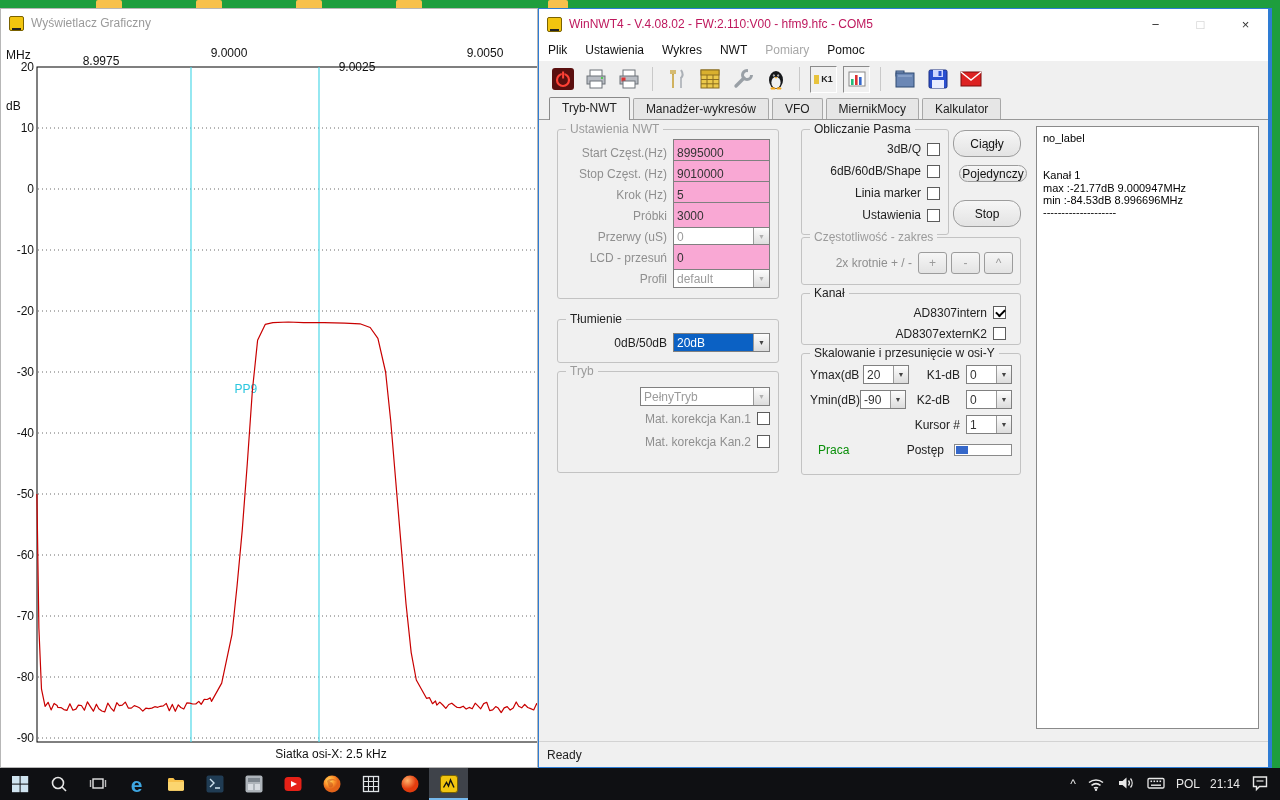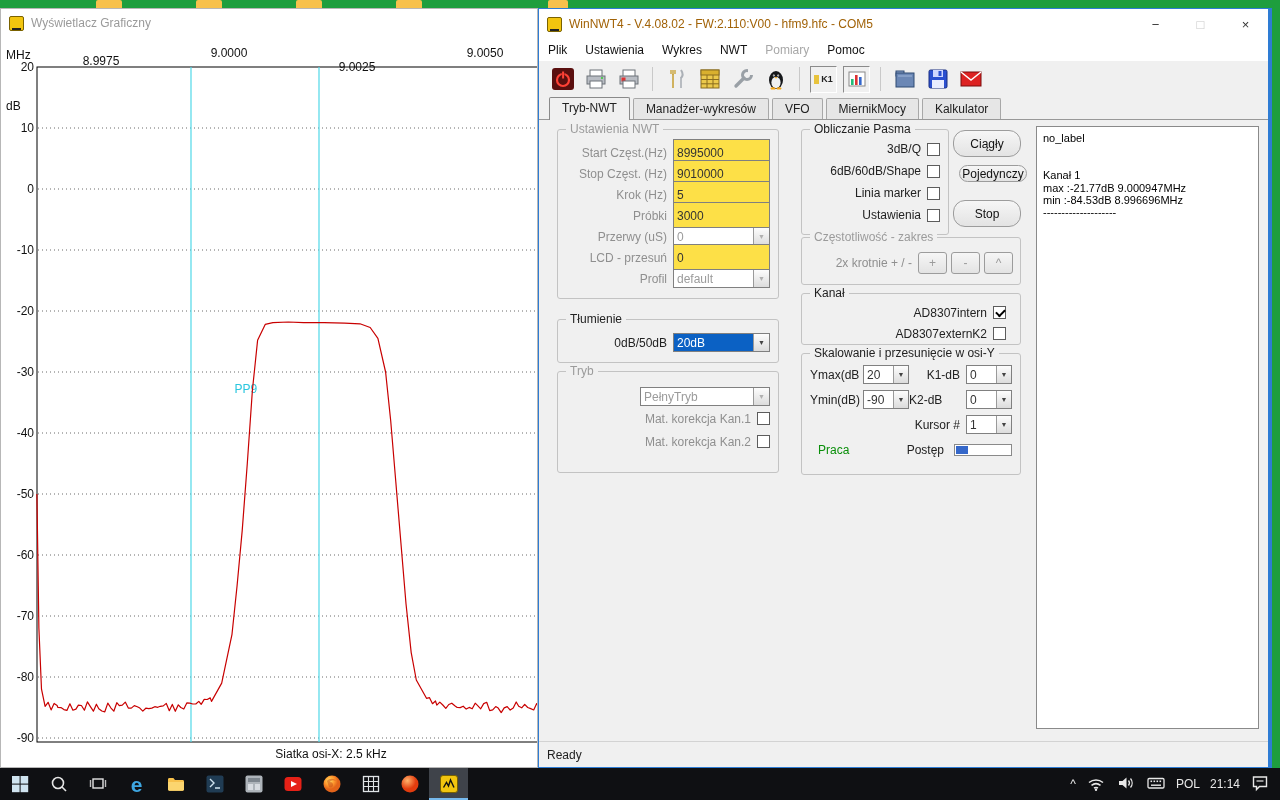--- a/index.html
+++ b/index.html
@@ -13,21 +13,21 @@
   .appicon{width:15px;height:15px;background:#F2C50F;border:1px solid #7A6200;border-radius:2px;position:relative}
   .appicon::after{content:"";position:absolute;left:2px;top:7px;width:9px;height:4px;border-bottom:2px solid #222}
   #lw .ttext{font-size:12px;color:#9A9A9A}
   #plot-svg{position:absolute;left:0;top:0}
   .axis-lab{font-size:12px;fill:#111;font-family:"Liberation Sans",sans-serif}
   .marker-lab{font-size:12px;fill:#2AC6DE;font-family:"Liberation Sans",sans-serif}
 
   
   #rw{position:absolute;left:538px;top:8px;width:734px;height:760px;background:#F0F0F0;border:1px solid #2E7CD4;border-right:4px solid #2E7CD4;overflow:hidden}
   .rw-titlebar{position:absolute;left:0;top:0;right:0;height:30px;background:#fff;display:flex;align-items:center;padding-left:8px}
-  .rw-title{font-size:12px;color:#a16207;margin-left:7px}
+  .rw-title{font-size:12px;color:#be185d;margin-left:7px}
   .wbtns{margin-left:auto;display:flex;height:100%}
   .wbtn{width:45px;height:100%;display:flex;align-items:center;justify-content:center;font-size:13px;color:#333}
   .wbtn.dis{color:#C9C9C9}
   .menubar{position:absolute;left:0;top:30px;right:0;height:22px;background:#fff;display:flex;align-items:center}
   .mitem{padding:3px 9px;color:#111}
   .mitem.dis{color:#A8A8A8}
   .toolbar{position:absolute;left:0;top:52px;right:0;height:36px;display:flex;align-items:center;gap:6px;padding-left:10px;background:#F0F0F0}
   .tbtn{width:27px;height:27px;display:flex;align-items:center;justify-content:center}
   .tsep{width:1px;height:24px;background:#C9C9C9;margin:0 4px}
   .sunken{border:1px solid;border-color:#8B8B8B #FFF #FFF #8B8B8B;background:#F0F0F0}
@@ -35,21 +35,21 @@
   .ydot{display:inline-block;width:5px;height:9px;background:#E8C33C;margin-right:2px}
   .tabbar{position:absolute;left:0;top:88px;right:0;height:23px;display:flex;align-items:flex-end;padding-left:10px;border-bottom:1px solid #989898}
   .tab{font-size:12px;padding:3px 12px 3px 12px;background:#E6E6E6;border:1px solid #A8A8A8;border-bottom:none;margin-right:3px;border-radius:2px 2px 0 0;color:#222;white-space:nowrap}
   .tab.active{background:#F0F0F0;margin-bottom:-1px;padding-bottom:5px;border-color:#8A8A8A}
   .group{position:absolute;border:1px solid #C3C3C3;border-radius:3px;font-size:12px}
   .gtitle{position:absolute;top:-8px;left:8px;background:#F0F0F0;padding:0 4px;color:#222;white-space:nowrap}
   .gdis .gtitle{color:#9B9B9B}
   .row{display:flex;align-items:center;height:21px;margin:0 8px}
   .lab{flex:1;text-align:right;margin-right:6px;color:#222;white-space:nowrap}
   .lab.gray,.gdis .lab{color:#8F8F8F}
-  .ival{width:97px;height:28px;background:#fde047;border:1px solid #808080;padding:0 3px;color:#333;display:flex;align-items:center;flex:none}
+  .ival{width:97px;height:28px;background:#f9a8d4;border:1px solid #808080;padding:0 3px;color:#333;display:flex;align-items:center;flex:none}
   .combo{width:97px;height:19px;background:#fff;border:1px solid #808080;display:flex;flex:none}
   .combo.wide{width:130px}
   .combo.small{width:46px}
   .cval{flex:1;padding:0 3px;display:flex;align-items:center;color:#333;overflow:hidden;white-space:nowrap}
   .cval.sel{background:#0B61C4;color:#fff}
   .gdis .cval{color:#9B9B9B}
   .carr{width:16px;background:linear-gradient(#FDFDFD,#DCDCDC);border-left:1px solid #9A9A9A;display:flex;align-items:center;justify-content:center;color:#444;font-size:7px;flex:none}
   .combo.small .carr{width:15px}
   .carr.dis{color:#B0B0B0}
   .carr::after{content:"▼"}
@@ -379,21 +379,21 @@
           <span class="cval">0</span>
           <span class="carr"></span>
         </span>
     </div>
     <div class="row" style="height:25px">
       <span class="slab" style="width:54px;text-align:left">Ymin(dB)</span>
       <span class="combo small">
           <span class="cval">-90</span>
           <span class="carr"></span>
         </span>
-      <span class="slab" style="width:52px;margin-right:6px">K2-dB</span>
+      <span class="slab" style="width:52px;text-align:right;margin-right:16px">K2-dB</span>
       <span class="combo small">
           <span class="cval">0</span>
           <span class="carr"></span>
         </span>
     </div>
     <div class="row" style="height:25px;justify-content:flex-end">
       <span class="slab" style="margin-right:6px">Kursor #</span>
       <span class="combo small">
           <span class="cval">1</span>
           <span class="carr"></span>

